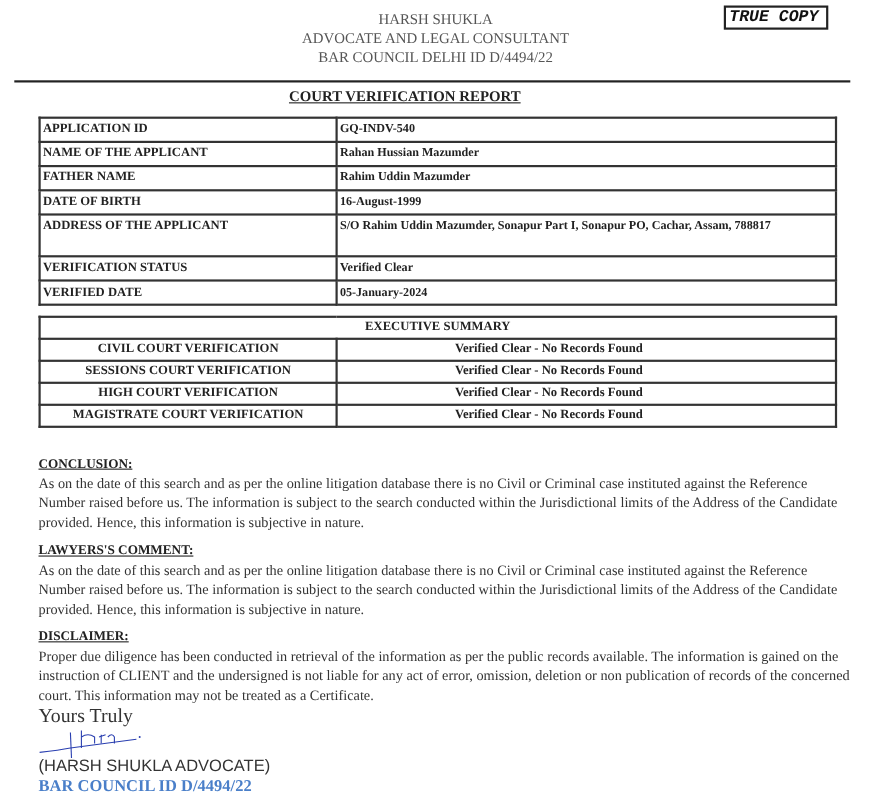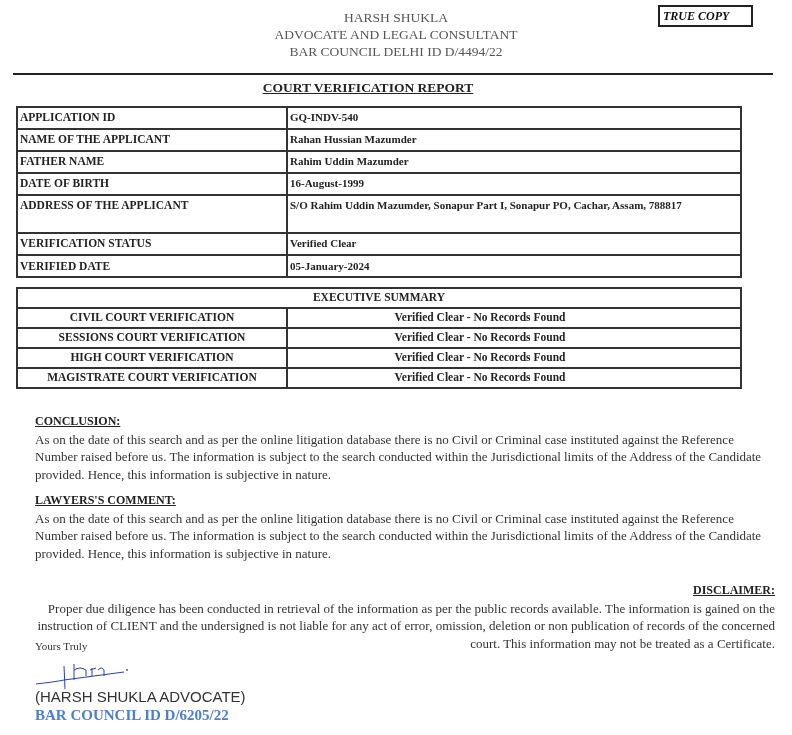--- a/index.html
+++ b/index.html
@@ -2,49 +2,49 @@
 <html><head>
 <meta charset="utf-8">
 <style>
   html, body { margin: 0; padding: 0; background: #ffffff; }
   body { width: 792px; height: 735px; position: relative; overflow: hidden;
          font-family: "Liberation Serif", "DejaVu Serif", serif; color: #222; }
   .letterhead { position: absolute; left: 0; width: 792px; top: 9px; text-align: center;
                 font-size: 13.5px; line-height: 17px; color: #555; }
   .letterhead div { white-space: nowrap; }
   .true-copy { position: absolute; left: 658px; top: 5px; width: 88px; height: 18px;
-               border: 2px solid #222; font-family: Liberation Serif, serif; font-style: italic;
-               font-weight: bold; font-size: 12px; line-height: 18px; padding-left: 3px; color: #111;
+               border: 2px solid #222; font-family: Liberation Mono, monospace; font-style: italic;
+               font-weight: bold; font-size: 15px; line-height: 18px; padding-left: 3px; color: #111;
                box-sizing: content-box; }
   .rule { position: absolute; left: 13px; top: 73px; width: 760px; height: 2px; background: #222; }
   .report-title { position: absolute; left: 0; width: 736px; top: 80px; text-align: center;
                   font-weight: bold; font-size: 13.5px; text-decoration: underline; color: #222; }
-  table { border-collapse: collapse; position: absolute; left: 16px; width: 726px; }
+  table { border-collapse: collapse; position: absolute; left: 35px; width: 726px; }
   td { border: 2px solid #333; font-size: 11.5px; font-weight: bold; padding: 0 2px;
        vertical-align: top; color: #222; }
   #info-table { top: 106px; }
   #info-table td.label { width: 264px; }
   #info-table tr { height: 22px; }
   #info-table tr.addr { height: 38px; margin-top: 36px; }
   #info-table tr.vdate td { padding-top: 4px; }
   #info-table td { padding-top: 3px; }
   #info-table td.value { font-size: 11px; }
   #summary-table { top: 287px; }
   #summary-table tr { height: 20px; }
   #summary-table td { padding-top: 2px; }
   #summary-table td.label { width: 264px; white-space: nowrap; overflow: hidden; max-width: 264px; text-align: center; }
   #summary-table td.result { text-align: center; padding-right: 70px; }
   #summary-table td.head { text-align: center; }
   .section { position: absolute; left: 35px; width: 740px; font-size: 13px; line-height: 17.5px; color: #333; }
   .section .heading { font-weight: bold; font-size: 12px; text-decoration: underline; color: #222; }
   .section p { margin: 0; }
   #conclusion { top: 413px; }
   #comment { top: 492px; }
-  #disclaimer { top: 582px; text-align: right; }
-  .yours { position: absolute; left: 35px; top: 640px; font-size: 11px; color: #333; }
+  #disclaimer { top: 570px; }
+  .yours { position: absolute; left: 35px; top: 640px; font-size: 18px; color: #333; }
   .signature { position: absolute; left: 34px; top: 658px; width: 100px; height: 32px; }
   .sig-name { position: absolute; left: 35px; top: 688px; font-family: "Liberation Sans", sans-serif;
               font-size: 15px; color: #333; }
   .sig-id { position: absolute; left: 35px; top: 707px; font-weight: bold; font-size: 15px; color: #4a7fc9; }
 </style>
 </head>
 <body>
 
 <div class="letterhead">
   <div>HARSH SHUKLA</div>
@@ -133,13 +133,13 @@
 <div class="yours">Yours Truly</div>
 
 <svg class="signature" viewBox="0 0 100 32">
   <path d="M2 26 Q20 24 30 22 L90 14" stroke="#2a3fb0" stroke-width="1" fill="none"></path>
   <path d="M30 8 L31 31" stroke="#2a3fb0" stroke-width="1" fill="none"></path>
   <path d="M40 6 L40 22 M40 12 Q46 8 52 12 L52 18 M56 12 L62 10 M58 10 L58 18 M64 12 Q68 8 70 12 L70 18" stroke="#2a3fb0" stroke-width="1" fill="none"></path>
   <circle cx="93" cy="12" r="0.9" fill="#2a3fb0"></circle>
 </svg>
 
 <div class="sig-name">(HARSH SHUKLA ADVOCATE)</div>
-<div class="sig-id">BAR COUNCIL ID  D/6205/22</div>
+<div class="sig-id">BAR COUNCIL ID  D/4494/22</div>
 
 </body></html>

